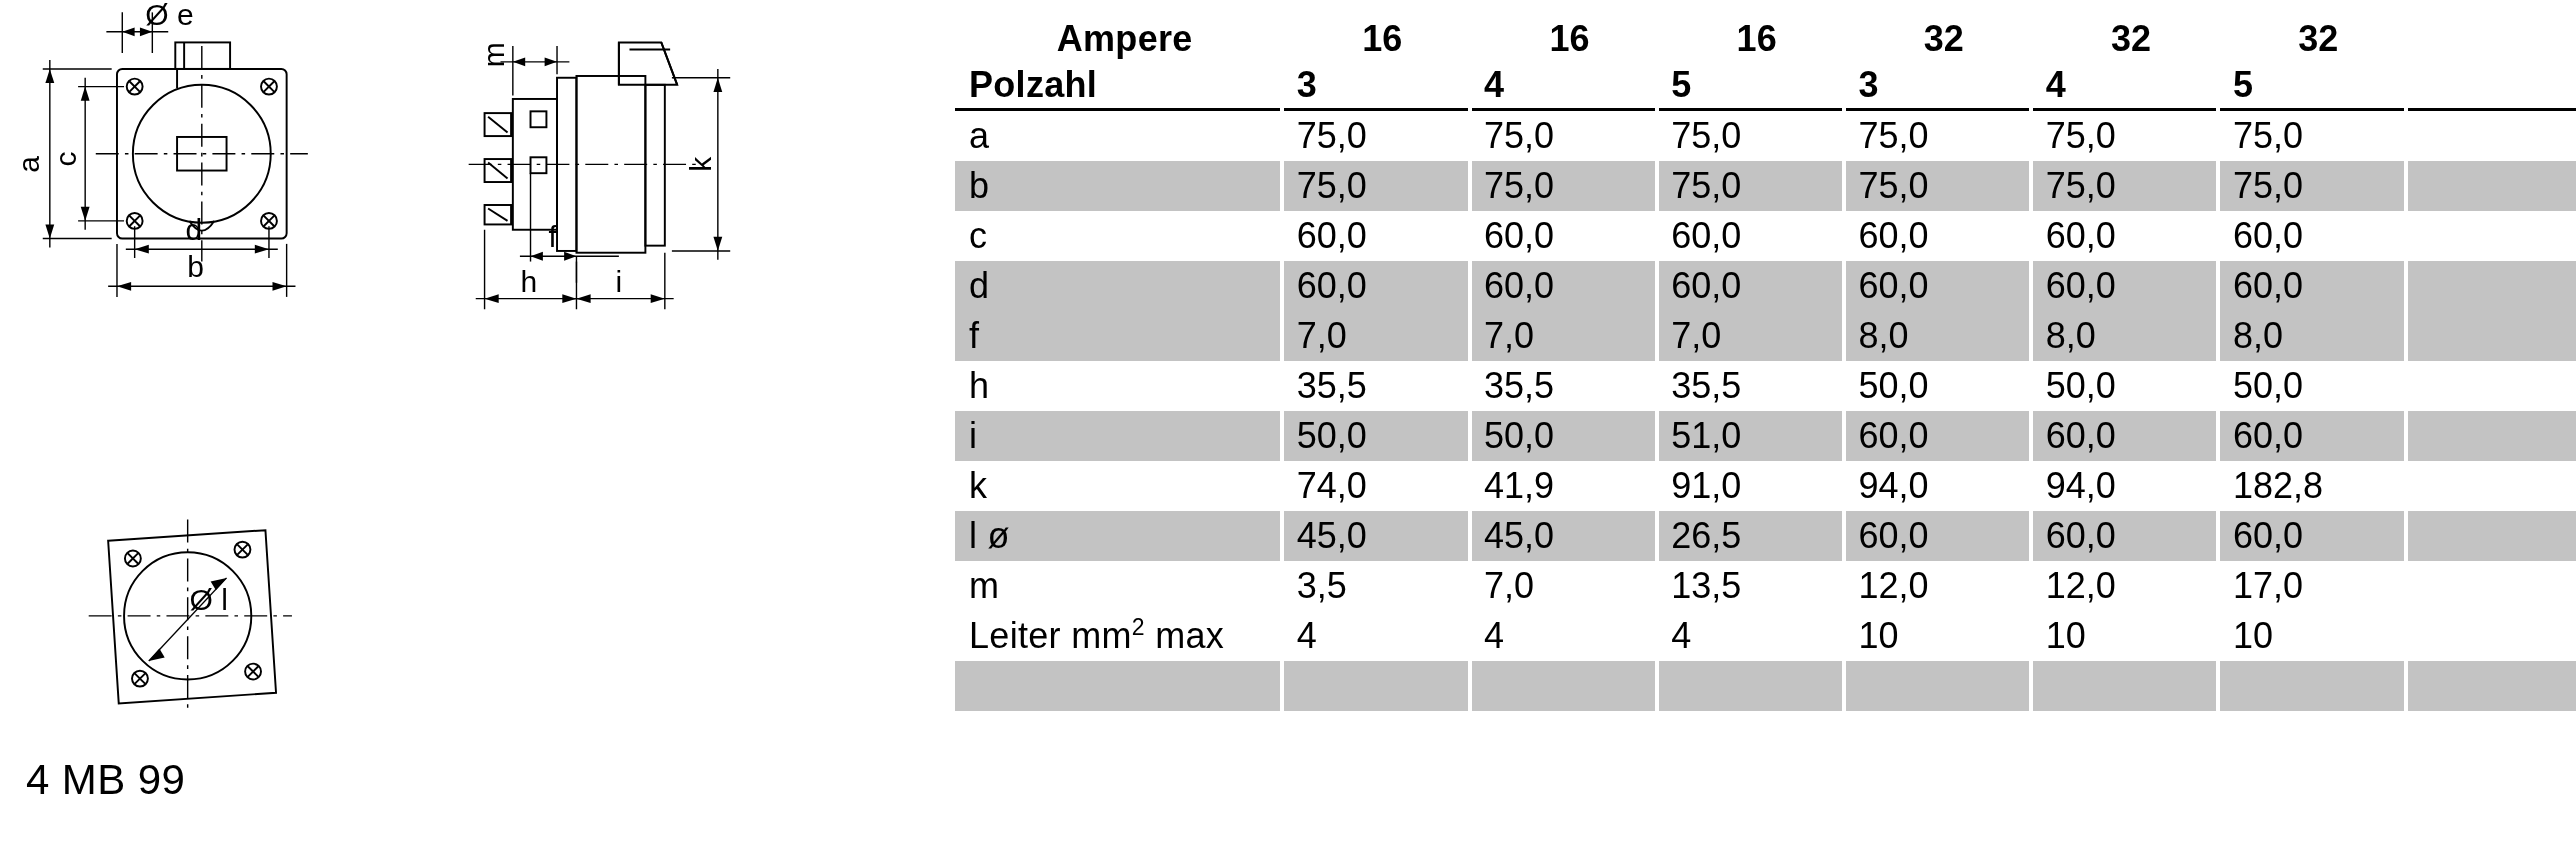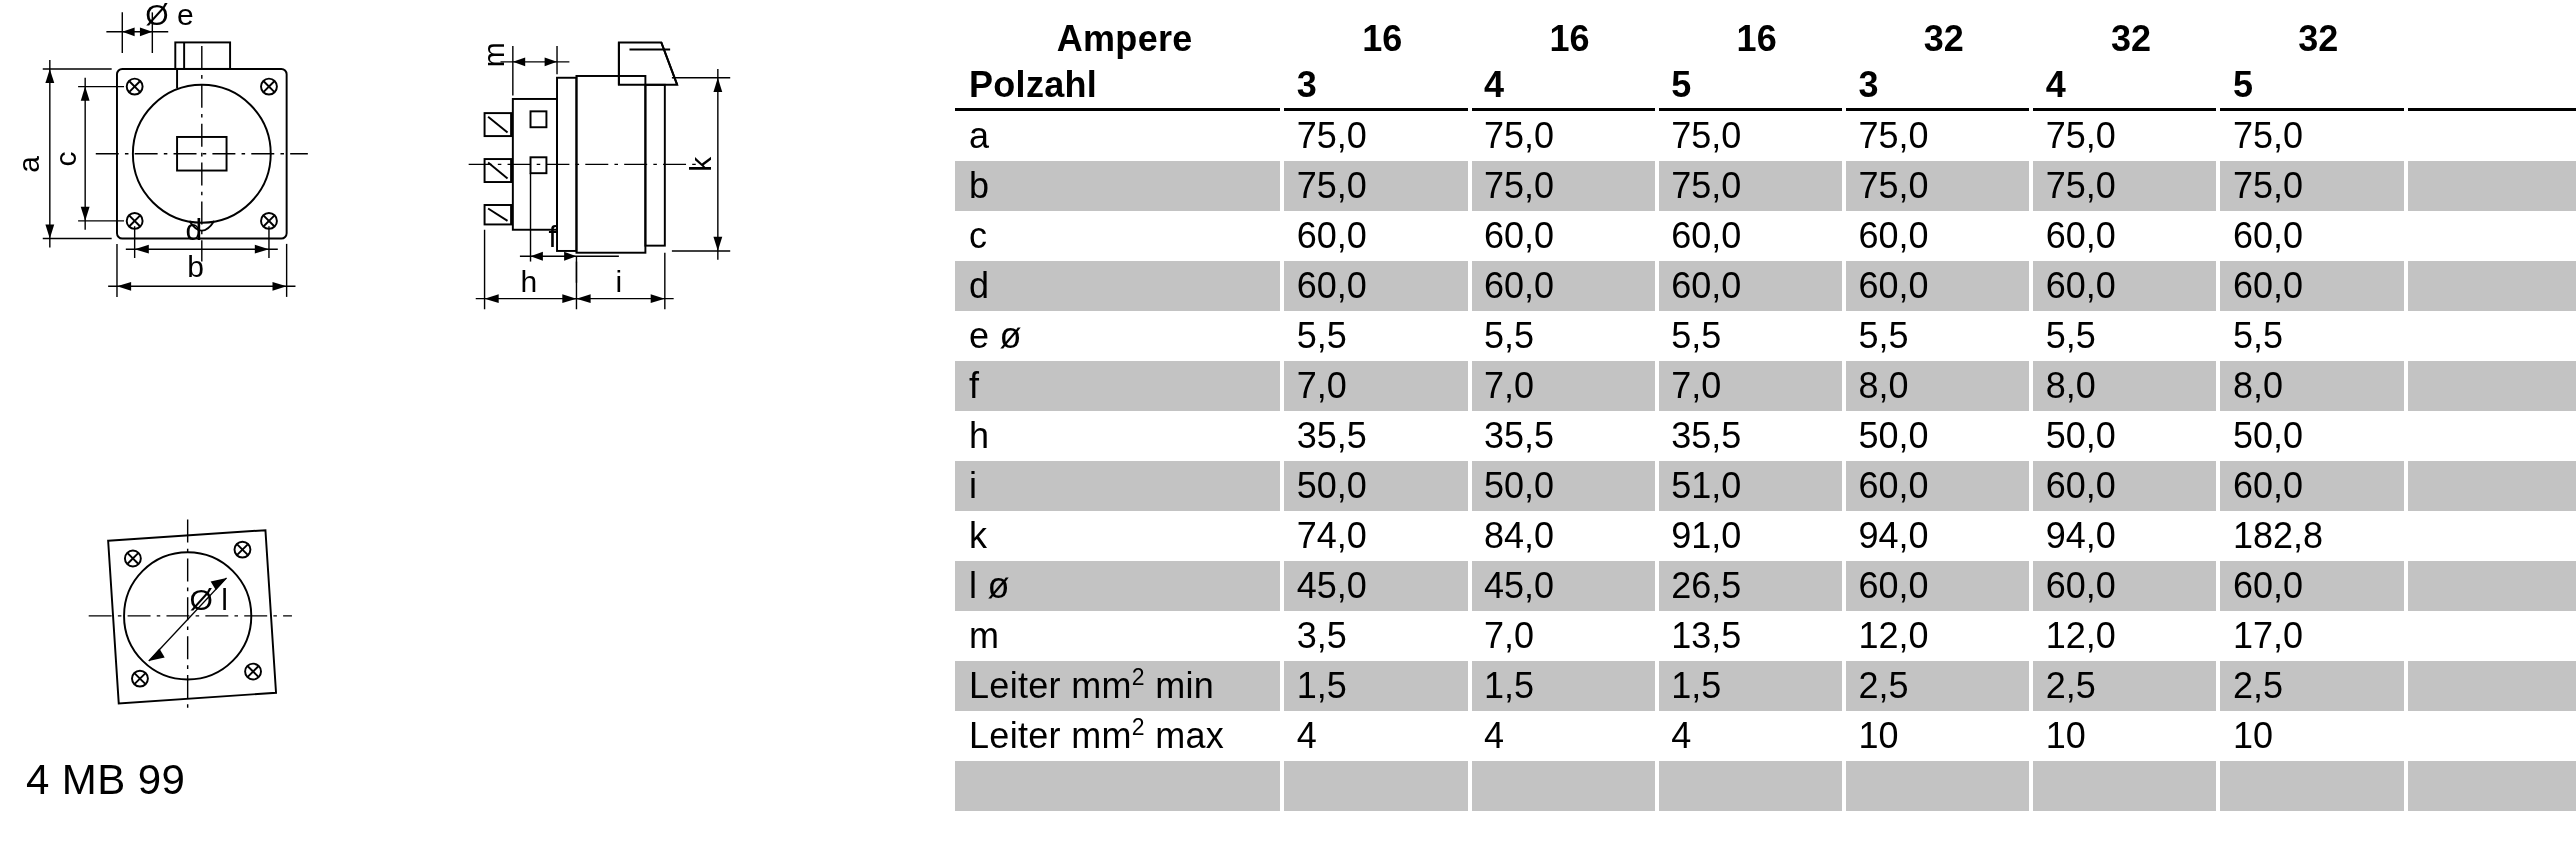--- a/index.html
+++ b/index.html
@@ -357,30 +357,20 @@
           <td class="lbl">d</td>
           <td>60,0</td>
           <td>60,0</td>
           <td>60,0</td>
           <td>60,0</td>
           <td>60,0</td>
           <td>60,0</td>
           <td></td>
         </tr>
 
-        <tr class="plain">
-          <td class="lbl">e ø</td>
-          <td>5,5</td>
-          <td>5,5</td>
-          <td>5,5</td>
-          <td>5,5</td>
-          <td>5,5</td>
-          <td>5,5</td>
-          <td></td>
-        </tr>
 
         <tr class="shaded">
           <td class="lbl">f</td>
           <td>7,0</td>
           <td>7,0</td>
           <td>7,0</td>
           <td>8,0</td>
           <td>8,0</td>
           <td>8,0</td>
           <td></td>
@@ -404,21 +394,21 @@
           <td>51,0</td>
           <td>60,0</td>
           <td>60,0</td>
           <td>60,0</td>
           <td></td>
         </tr>
 
         <tr class="plain">
           <td class="lbl">k</td>
           <td>74,0</td>
-          <td>84,0</td>
+          <td>41,9</td>
           <td>91,0</td>
           <td>94,0</td>
           <td>94,0</td>
           <td>182,8</td>
           <td></td>
         </tr>
 
         <tr class="shaded">
           <td class="lbl">l ø</td>
           <td>45,0</td>
@@ -434,30 +424,20 @@
           <td class="lbl">m</td>
           <td>3,5</td>
           <td>7,0</td>
           <td>13,5</td>
           <td>12,0</td>
           <td>12,0</td>
           <td>17,0</td>
           <td></td>
         </tr>
 
-        <tr class="shaded">
-          <td class="lbl"><span>Leiter mm</span><span class="sup">2</span><span> min</span></td>
-          <td>1,5</td>
-          <td>1,5</td>
-          <td>1,5</td>
-          <td>2,5</td>
-          <td>2,5</td>
-          <td>2,5</td>
-          <td></td>
-        </tr>
 
         <tr class="plain">
           <td class="lbl"><span>Leiter mm</span><span class="sup">2</span><span> max</span></td>
           <td>4</td>
           <td>4</td>
           <td>4</td>
           <td>10</td>
           <td>10</td>
           <td>10</td>
           <td></td>

